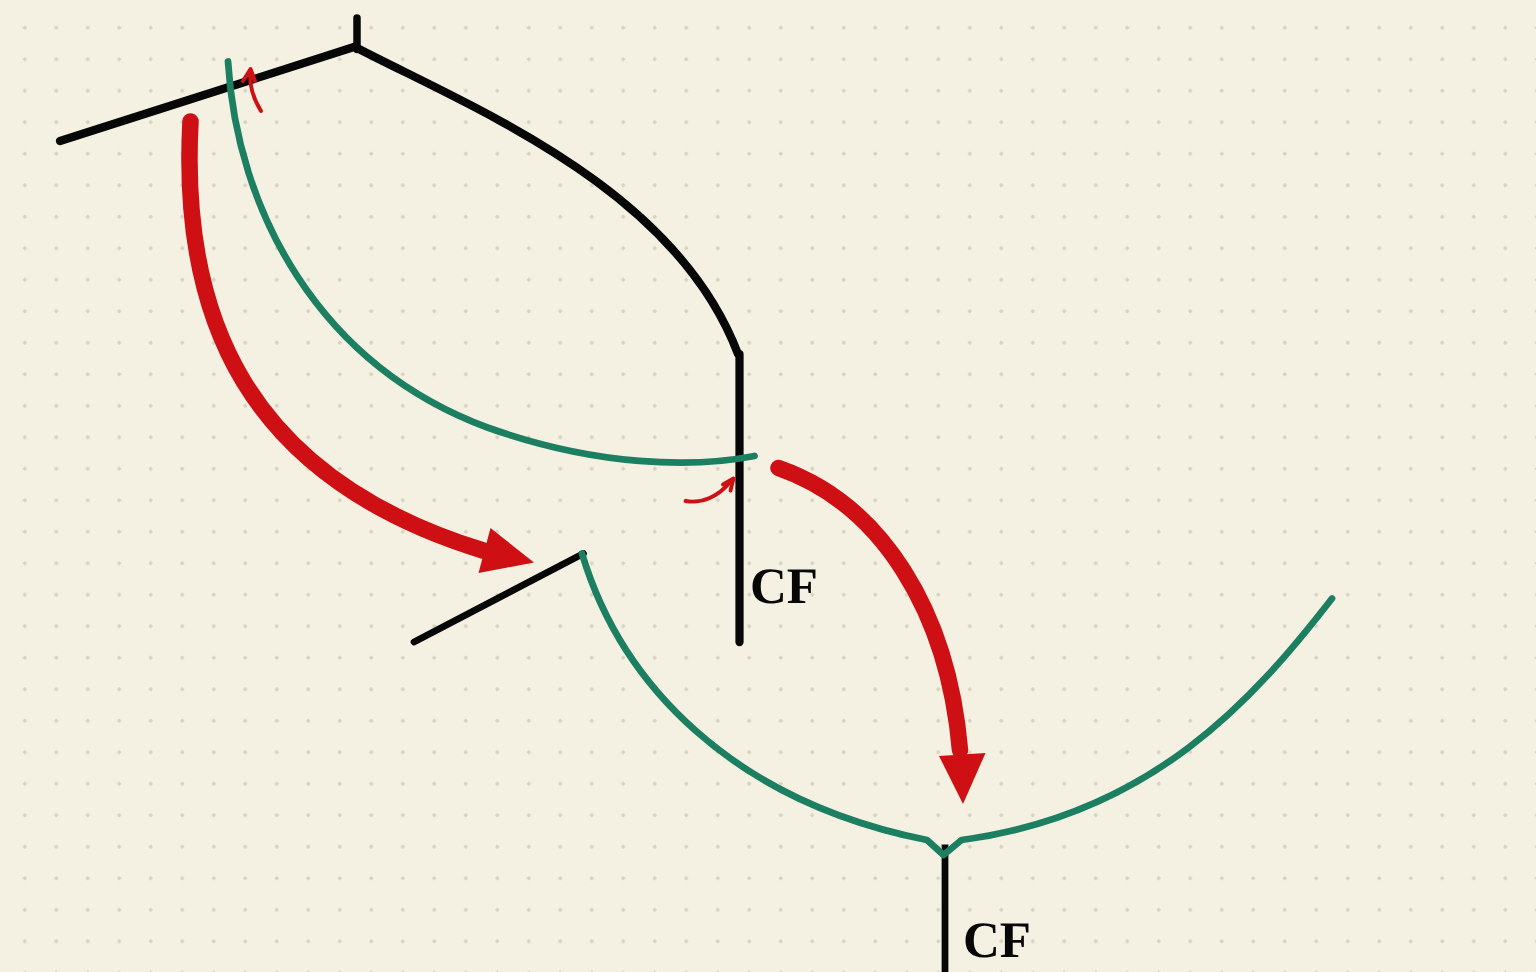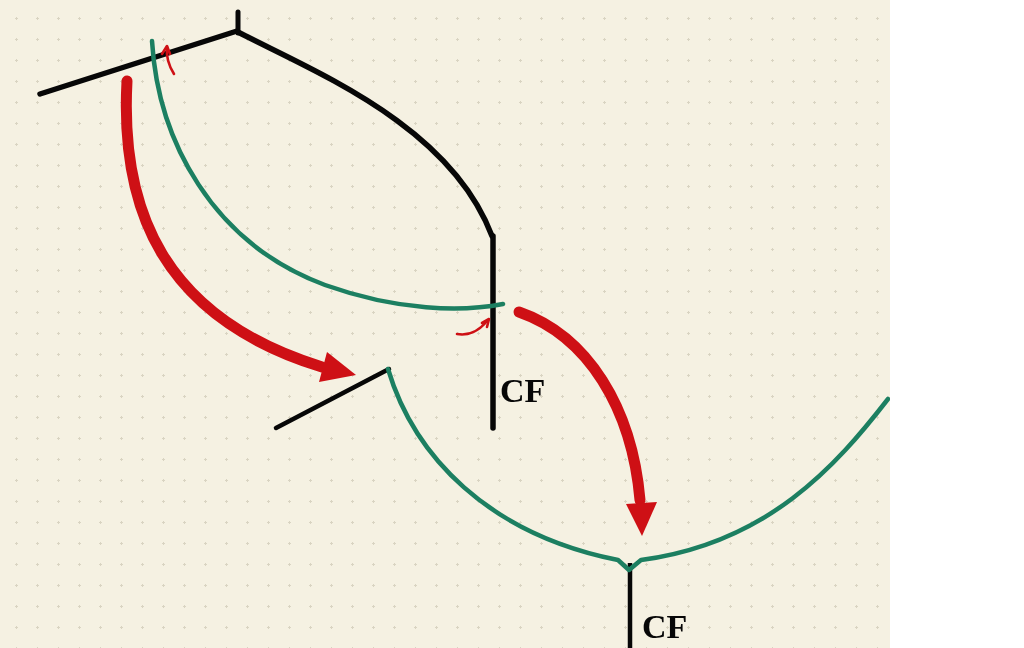--- a/index.html
+++ b/index.html
@@ -2,21 +2,21 @@
 <html><head>
 <meta charset="utf-8">
 <style>
   html, body {
     margin: 0;
     padding: 0;
     font-family: "Liberation Serif", serif;
   }
   #stage {
     position: relative;
-    width: 890px;
+    width: 1024px;
     height: 648px;
     overflow: hidden;
     background-color: #f5f1e2;
     background-image: radial-gradient(circle, #d9d4c2 1.1px, rgba(0,0,0,0) 1.3px);
     background-size: 21px 21px;
     background-position: 6px 8px;
     text-align: right;
   }
   #stage svg {
     position: absolute;

